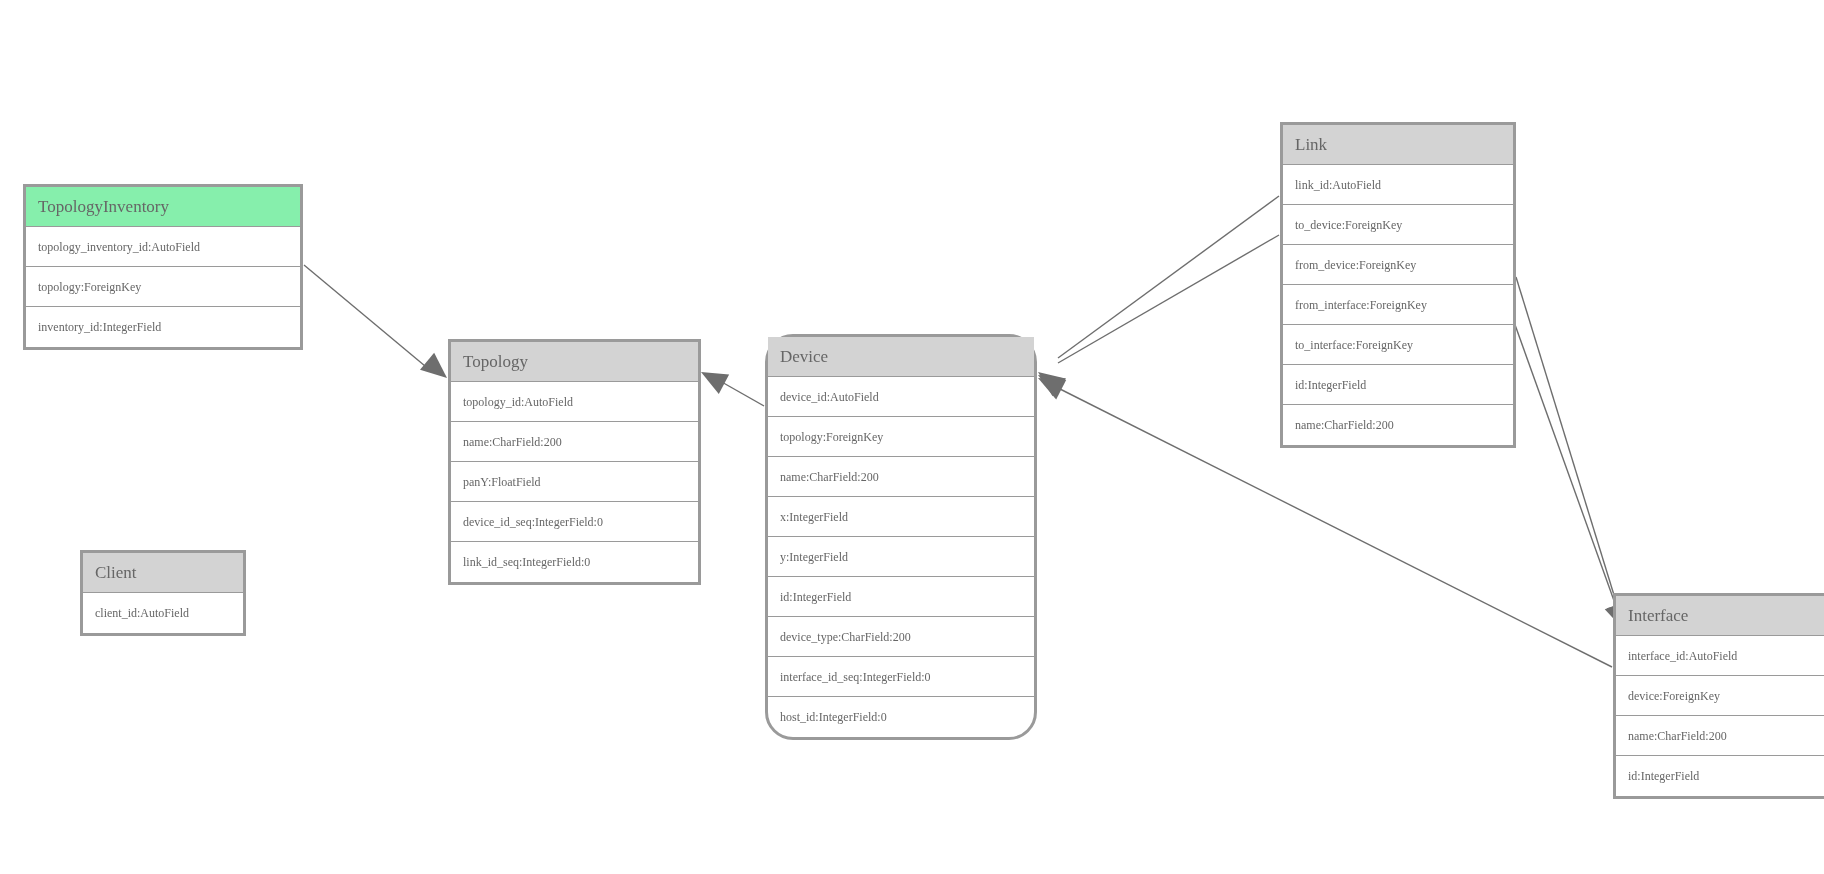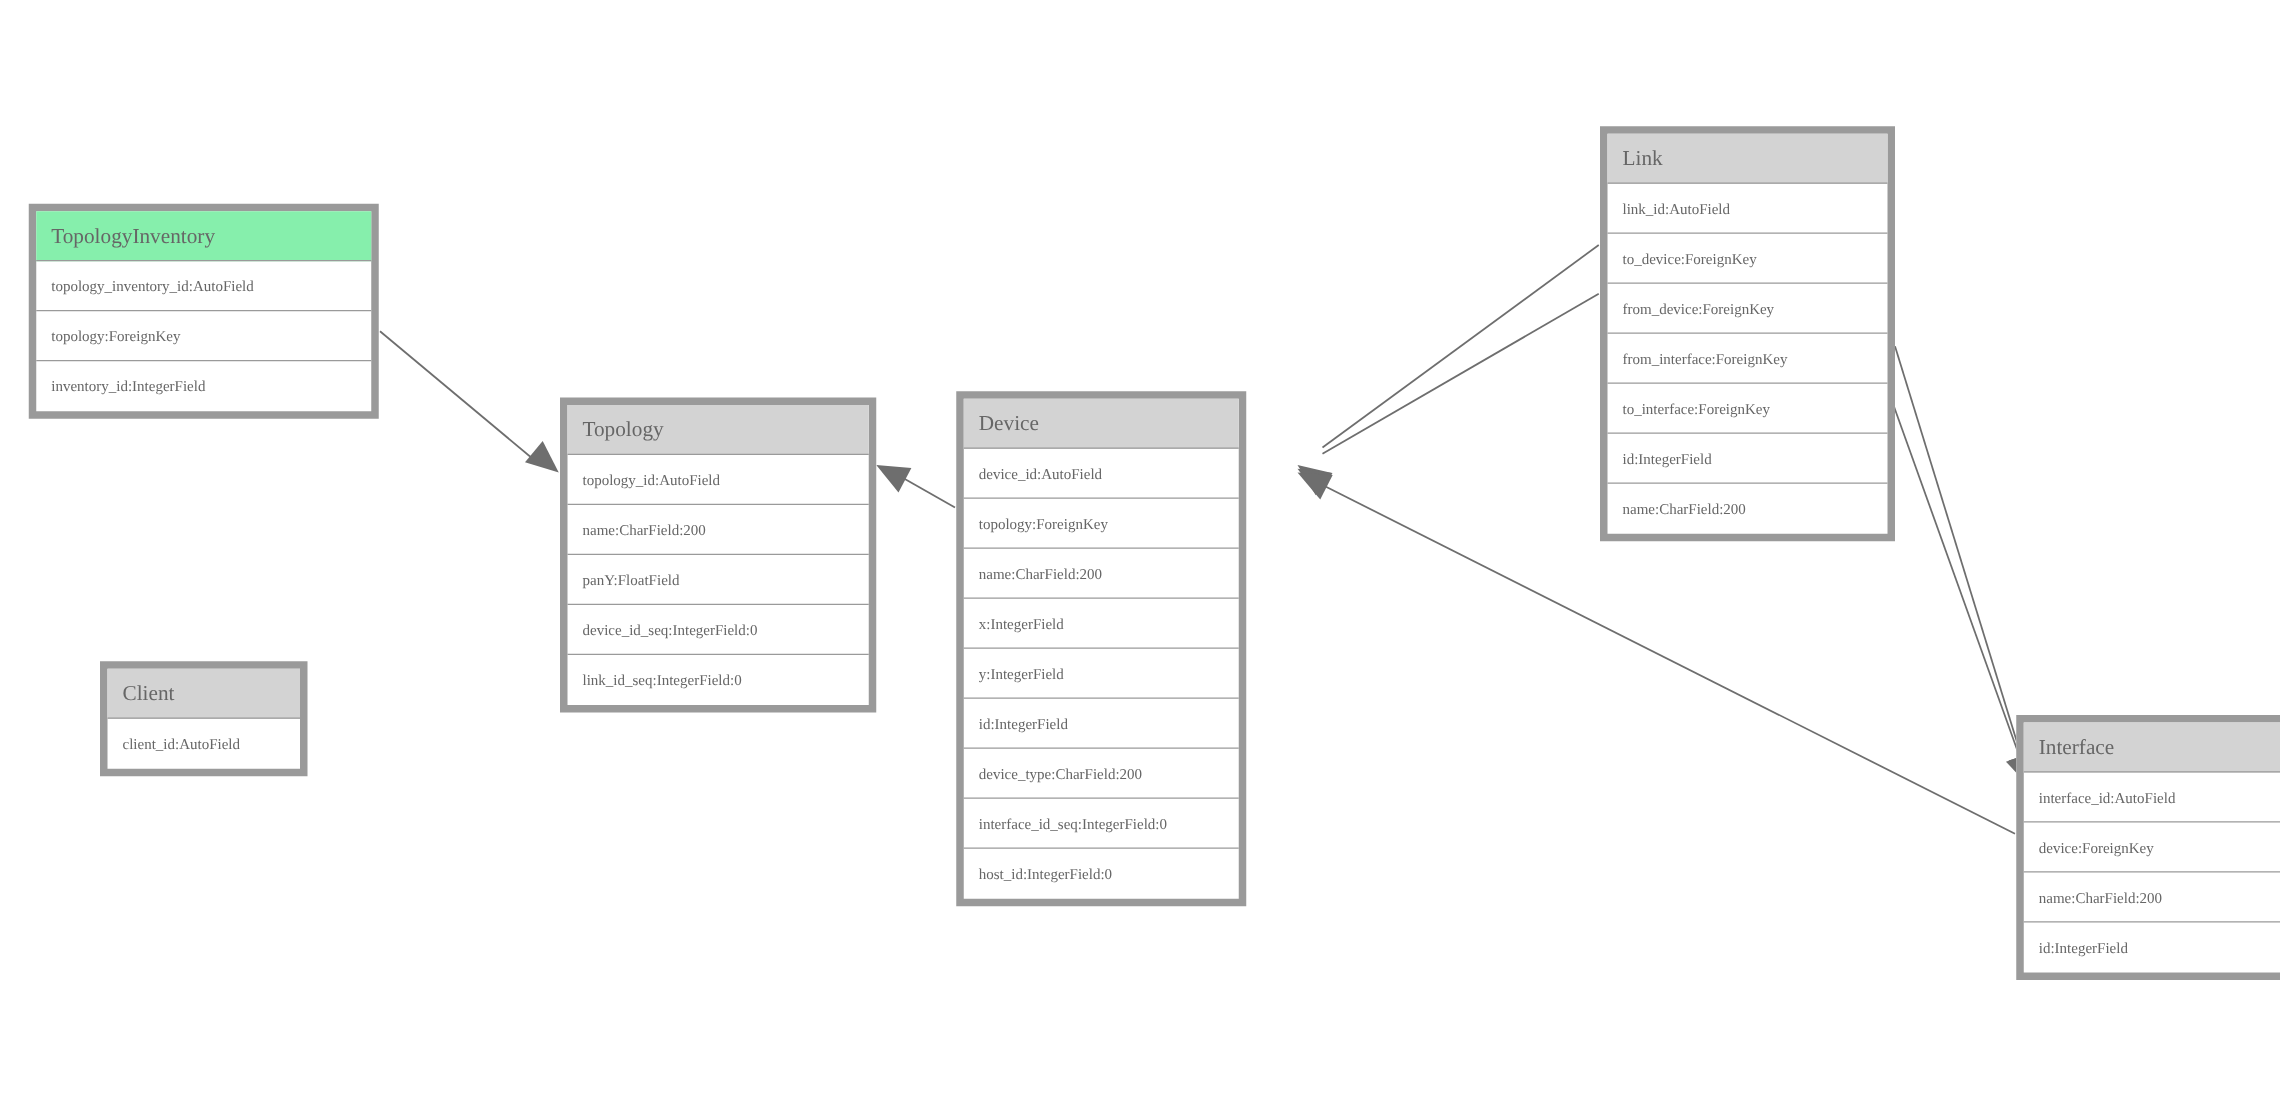--- a/index.html
+++ b/index.html
@@ -19,23 +19,24 @@
     position: absolute;
     left: 0;
     top: 0;
     width: 1824px;
     height: 874px;
     pointer-events: none;
   }
   .entity {
     position: absolute;
     box-sizing: border-box;
-    border: 6px solid #0f766e;
+    border: 3px solid #0f766e;
     background: #ffffff;
     z-index: 2;
+    margin-top: 21px;
   }
   .entity-header {
     box-sizing: border-box;
     background: #d3d3d3;
     border-bottom: 1px solid #9a9a9a;
     color: #666666;
     font-size: 17px;
     line-height: 40px;
     height: 40px;
     padding: 0 0 0 12px;
@@ -105,21 +106,21 @@
         <div class="entity-field" style="color: rgb(102, 102, 102); border-bottom-color: rgb(154, 154, 154);">client_id:AutoField</div>
       </div>
       <div class="entity" style="left: 448px; top: 318px; width: 253px; border-color: rgb(154, 154, 154);">
         <div class="entity-header" style="background: rgb(211, 211, 211); color: rgb(102, 102, 102); border-bottom-color: rgb(154, 154, 154);">Topology</div>
         <div class="entity-field" style="color: rgb(102, 102, 102); border-bottom-color: rgb(154, 154, 154);">topology_id:AutoField</div>
         <div class="entity-field" style="color: rgb(102, 102, 102); border-bottom-color: rgb(154, 154, 154);">name:CharField:200</div>
         <div class="entity-field" style="color: rgb(102, 102, 102); border-bottom-color: rgb(154, 154, 154);">panY:FloatField</div>
         <div class="entity-field" style="color: rgb(102, 102, 102); border-bottom-color: rgb(154, 154, 154);">device_id_seq:IntegerField:0</div>
         <div class="entity-field" style="color: rgb(102, 102, 102); border-bottom-color: rgb(154, 154, 154);">link_id_seq:IntegerField:0</div>
       </div>
-      <div class="entity" style="left: 765px; top: 313px; width: 232px; border-color: rgb(154, 154, 154);">
+      <div class="entity" style="left: 765px; top: 313px; width: 272px; border-color: rgb(154, 154, 154); border-radius: 28px;">
         <div class="entity-header" style="background: rgb(211, 211, 211); color: rgb(102, 102, 102); border-bottom-color: rgb(154, 154, 154);">Device</div>
         <div class="entity-field" style="color: rgb(102, 102, 102); border-bottom-color: rgb(154, 154, 154);">device_id:AutoField</div>
         <div class="entity-field" style="color: rgb(102, 102, 102); border-bottom-color: rgb(154, 154, 154);">topology:ForeignKey</div>
         <div class="entity-field" style="color: rgb(102, 102, 102); border-bottom-color: rgb(154, 154, 154);">name:CharField:200</div>
         <div class="entity-field" style="color: rgb(102, 102, 102); border-bottom-color: rgb(154, 154, 154);">x:IntegerField</div>
         <div class="entity-field" style="color: rgb(102, 102, 102); border-bottom-color: rgb(154, 154, 154);">y:IntegerField</div>
         <div class="entity-field" style="color: rgb(102, 102, 102); border-bottom-color: rgb(154, 154, 154);">id:IntegerField</div>
         <div class="entity-field" style="color: rgb(102, 102, 102); border-bottom-color: rgb(154, 154, 154);">device_type:CharField:200</div>
         <div class="entity-field" style="color: rgb(102, 102, 102); border-bottom-color: rgb(154, 154, 154);">interface_id_seq:IntegerField:0</div>
         <div class="entity-field" style="color: rgb(102, 102, 102); border-bottom-color: rgb(154, 154, 154);">host_id:IntegerField:0</div>

